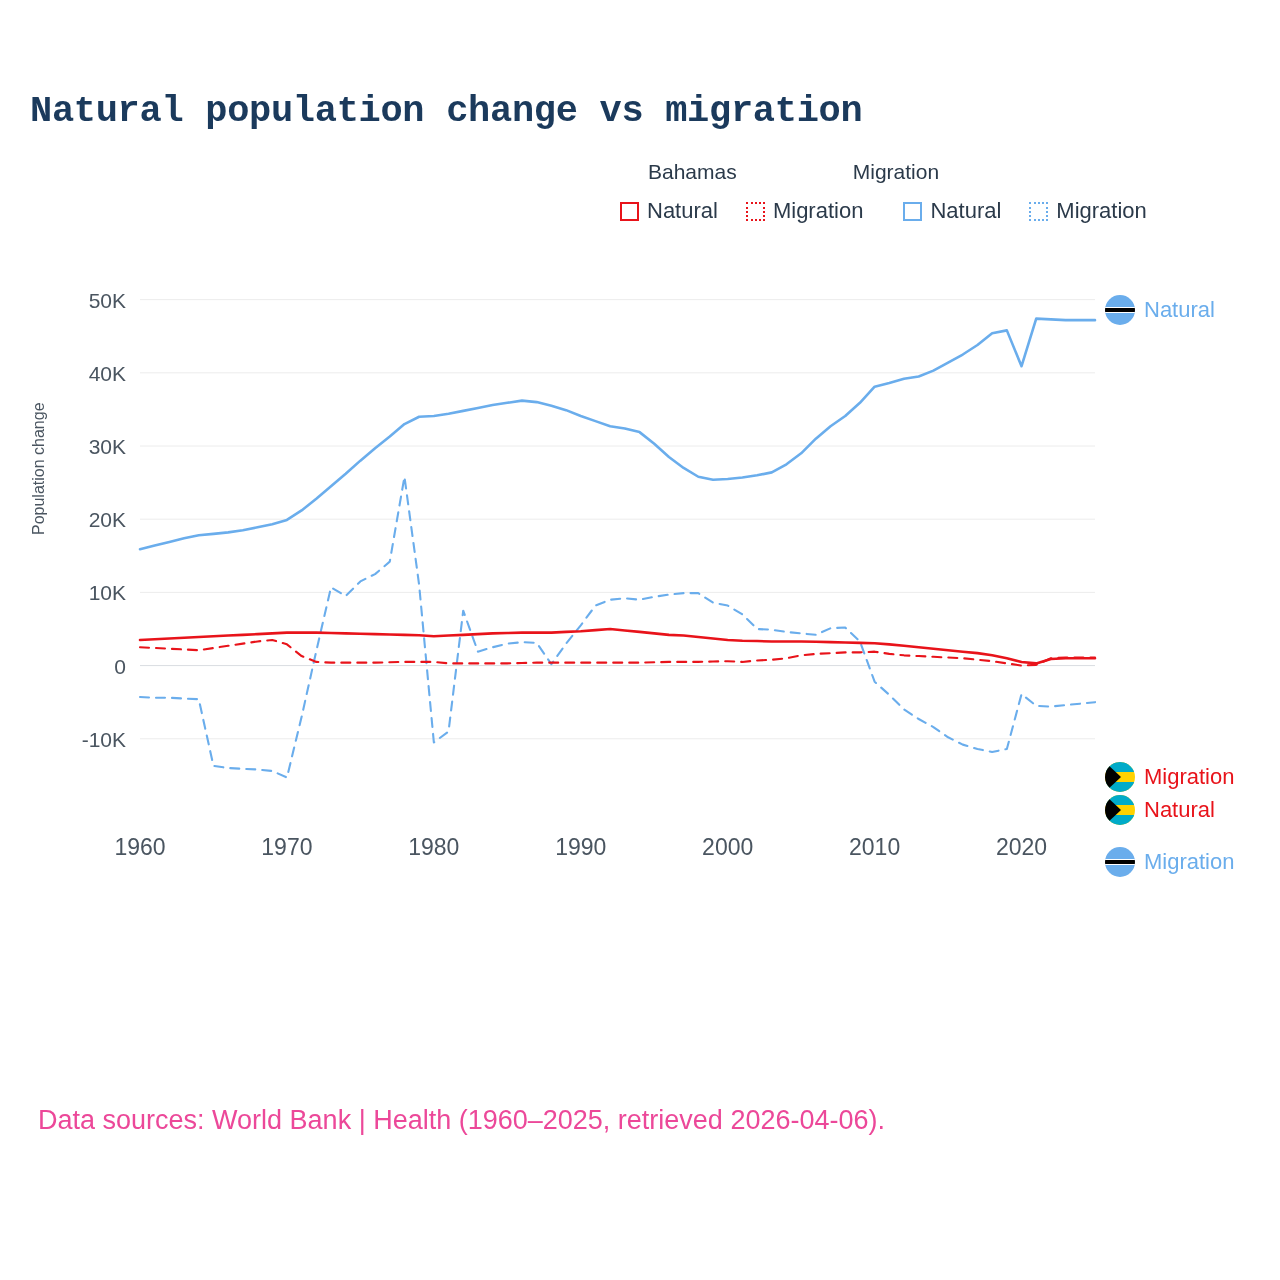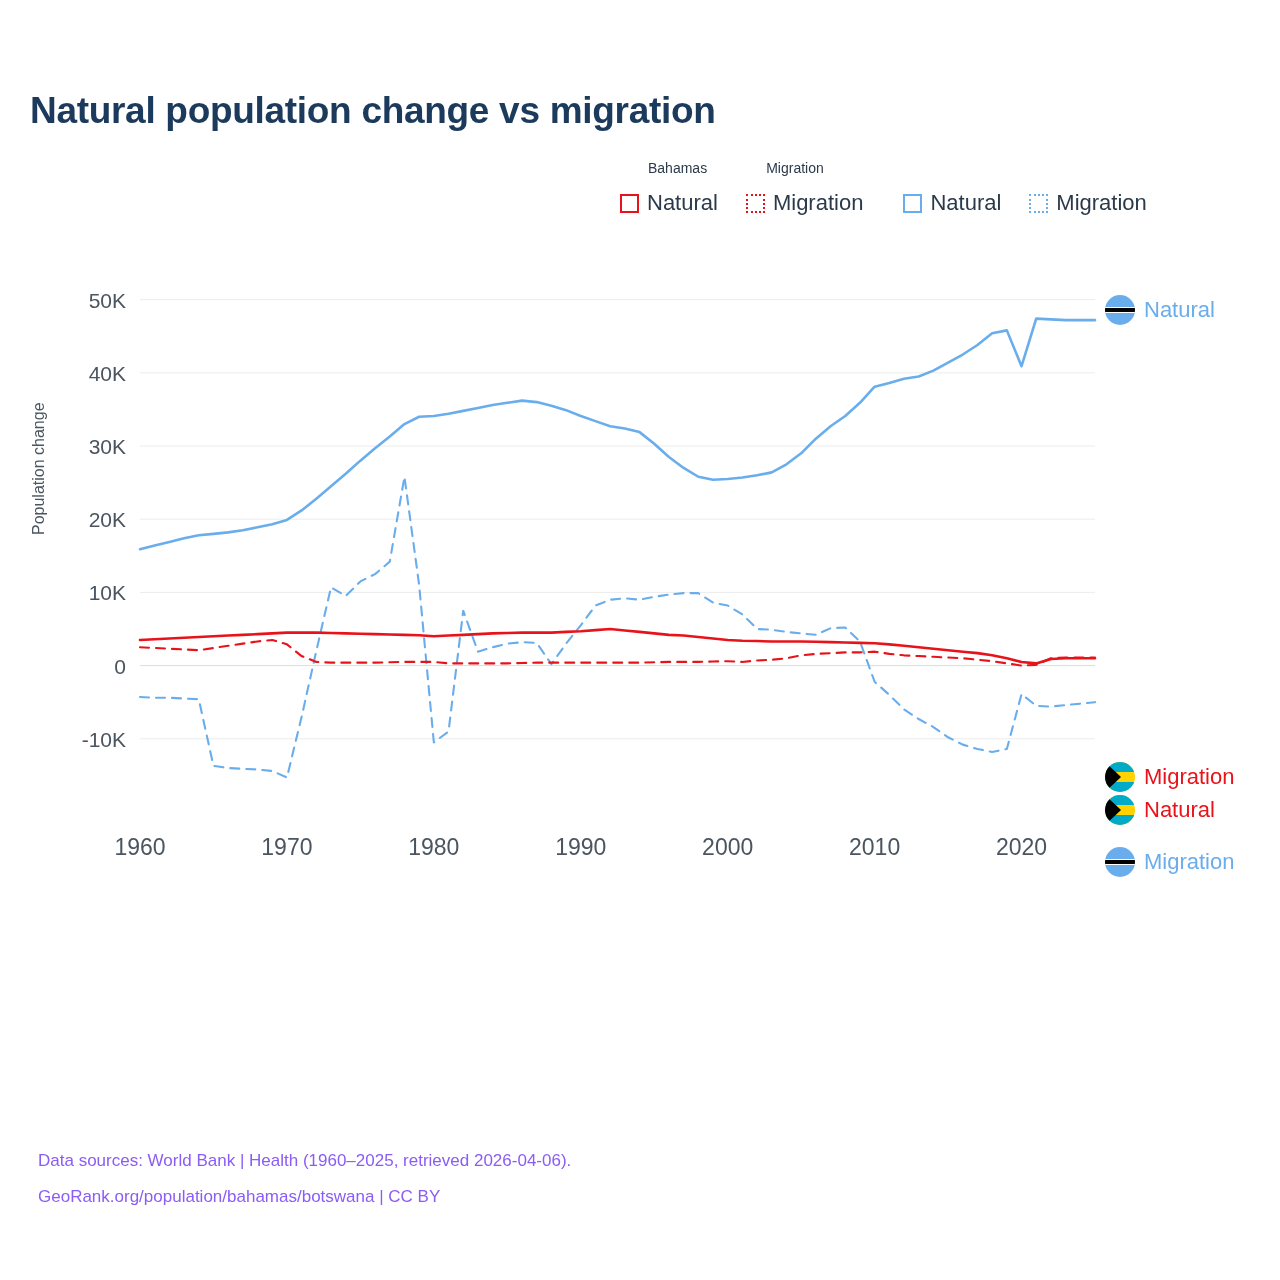--- a/index.html
+++ b/index.html
@@ -17,33 +17,34 @@
   }
 
   .title {
     position: absolute;
     left: 30px;
     top: 90px;
     font-size: 37px;
     font-weight: bold;
     color: #1b3a5c;
     letter-spacing: -0.3px;
+    font-family: Liberation Mono, monospace;
   }
 
   
   .legend {
     position: absolute;
     left: 620px;
     top: 160px;
     width: 640px;
   }
   .legend-groups {
     display: flex;
-    gap: 59px;
-    font-size: 14px;
+    gap: 116px;
+    font-size: 21px;
     color: #2b3a4a;
     padding-left: 28px;
   }
   .legend-group-title { white-space: nowrap; }
   .legend-items {
     display: flex;
     gap: 28px;
     margin-top: 14px;
     font-size: 22px;
     align-items: center;
@@ -143,23 +144,23 @@
     border-bottom: 15px solid transparent;
     border-left: 16px solid #000000;
   }
   .lbl-red { color: #e8131a; }
   .lbl-blue { color: #6aadec; }
 
   
   .footer {
     position: absolute;
     left: 38px;
-    top: 1143px;
-    font-size: 17px;
-    color: #8b5cf6;
+    top: 1102px;
+    font-size: 27px;
+    color: #ec4899;
     line-height: 36px;
   }
 </style>
 </head>
 <body>
 
 <div class="title">Natural population change vs migration</div>
 
 <div class="legend">
   <div class="legend-groups">
@@ -213,21 +214,20 @@
       <text x="1021.5384615384615" y="600" text-anchor="middle" class="xaxis-text">2020</text>
       <path d="M140.00 294.21 L154.69 290.55 L169.38 286.89 L184.08 283.23 L198.77 280.30 L213.46 278.84 L228.15 277.38 L242.85 275.18 L257.54 272.25 L272.23 269.33 L286.92 264.93 L301.62 255.42 L316.31 243.71 L331.00 231.27 L345.69 218.83 L360.38 205.65 L375.08 193.21 L389.77 181.50 L404.46 169.06 L419.15 161.74 L433.85 161.01 L448.54 158.81 L463.23 155.88 L477.92 152.96 L492.62 150.03 L507.31 147.83 L522.00 145.64 L536.69 147.10 L551.38 150.76 L566.08 155.15 L580.77 161.01 L595.46 166.13 L610.15 171.25 L624.85 173.45 L639.54 177.11 L654.23 188.82 L668.92 201.99 L683.62 212.97 L698.31 221.75 L713.00 224.68 L727.69 223.95 L742.38 222.49 L757.08 220.29 L771.77 217.36 L786.46 209.31 L801.15 198.33 L815.85 183.70 L830.54 171.25 L845.23 161.01 L859.92 147.83 L874.62 131.73 L889.31 128.07 L904.00 123.68 L918.69 121.49 L933.38 115.63 L948.08 107.58 L962.77 99.53 L977.46 90.01 L992.15 78.30 L1006.85 75.38 L1021.54 111.24 L1036.23 63.67 L1050.92 64.40 L1065.62 65.13 L1080.31 65.13 L1095.00 65.13" fill="none" stroke="#6aadec" stroke-width="2.6" stroke-linejoin="round" stroke-linecap="round"></path>
       <path d="M140.00 442.05 L154.69 442.78 L169.38 442.78 L184.08 443.51 L198.77 444.25 L213.46 510.85 L228.15 513.04 L242.85 513.78 L257.54 514.51 L272.23 515.97 L286.92 522.56 L301.62 461.81 L316.31 395.94 L331.00 332.27 L345.69 341.05 L360.38 326.41 L375.08 319.09 L389.77 306.65 L404.46 221.75 L419.15 330.07 L433.85 487.43 L448.54 476.45 L463.23 355.69 L477.92 396.67 L492.62 392.28 L507.31 388.62 L522.00 387.16 L536.69 387.89 L551.38 409.12 L566.08 388.62 L580.77 370.33 L595.46 350.57 L610.15 344.71 L624.85 343.25 L639.54 344.71 L654.23 341.78 L668.92 339.59 L683.62 338.12 L698.31 338.12 L713.00 347.64 L727.69 350.57 L742.38 359.35 L757.08 373.99 L771.77 374.72 L786.46 376.91 L801.15 378.38 L815.85 379.84 L830.54 373.25 L845.23 372.52 L859.92 386.43 L874.62 426.68 L889.31 439.86 L904.00 454.49 L918.69 464.01 L933.38 472.06 L948.08 482.30 L962.77 489.62 L977.46 494.01 L992.15 496.94 L1006.85 494.01 L1021.54 439.12 L1036.23 450.83 L1050.92 451.57 L1065.62 450.10 L1080.31 448.64 L1095.00 447.17" fill="none" stroke="#6aadec" stroke-width="2.1" stroke-linejoin="round" stroke-linecap="round" stroke-dasharray="9,7"></path>
       <path d="M140.00 384.96 L154.69 384.23 L169.38 383.50 L184.08 382.77 L198.77 382.04 L213.46 381.30 L228.15 380.57 L242.85 379.84 L257.54 379.11 L272.23 378.38 L286.92 377.64 L301.62 377.64 L316.31 377.64 L331.00 378.01 L345.69 378.38 L360.38 378.74 L375.08 379.11 L389.77 379.47 L404.46 379.84 L419.15 380.21 L433.85 381.30 L448.54 380.57 L463.23 379.84 L477.92 379.11 L492.62 378.38 L507.31 378.01 L522.00 377.64 L536.69 377.64 L551.38 377.64 L566.08 376.91 L580.77 376.18 L595.46 375.08 L610.15 373.99 L624.85 375.45 L639.54 376.91 L654.23 378.38 L668.92 379.84 L683.62 380.57 L698.31 382.04 L713.00 383.50 L727.69 384.96 L742.38 385.70 L757.08 386.06 L771.77 386.43 L786.46 386.43 L801.15 386.57 L815.85 386.79 L830.54 387.16 L845.23 387.53 L859.92 387.89 L874.62 388.26 L889.31 389.36 L904.00 390.82 L918.69 392.28 L933.38 393.75 L948.08 395.21 L962.77 396.67 L977.46 398.14 L992.15 400.33 L1006.85 403.26 L1021.54 406.92 L1036.23 408.38 L1050.92 403.99 L1065.62 403.26 L1080.31 403.26 L1095.00 403.26" fill="none" stroke="#e8131a" stroke-width="2.6" stroke-linejoin="round" stroke-linecap="round"></path>
       <path d="M140.00 392.28 L154.69 393.01 L169.38 393.75 L184.08 394.48 L198.77 395.21 L213.46 393.01 L228.15 390.82 L242.85 388.62 L257.54 386.43 L272.23 384.96 L286.92 389.36 L301.62 401.07 L316.31 406.92 L331.00 407.65 L345.69 407.65 L360.38 407.65 L375.08 407.65 L389.77 407.29 L404.46 406.92 L419.15 406.92 L433.85 406.92 L448.54 408.38 L463.23 408.38 L477.92 408.38 L492.62 408.38 L507.31 408.38 L522.00 408.02 L536.69 407.65 L551.38 407.65 L566.08 407.65 L580.77 407.65 L595.46 407.65 L610.15 407.65 L624.85 407.65 L639.54 407.65 L654.23 407.29 L668.92 406.92 L683.62 406.92 L698.31 406.92 L713.00 406.55 L727.69 406.19 L742.38 406.92 L757.08 405.46 L771.77 404.72 L786.46 403.26 L801.15 400.33 L815.85 398.87 L830.54 398.14 L845.23 397.41 L859.92 397.41 L874.62 396.67 L889.31 398.87 L904.00 400.33 L918.69 401.07 L933.38 401.80 L948.08 402.53 L962.77 403.26 L977.46 404.72 L992.15 406.19 L1006.85 408.38 L1021.54 410.58 L1036.23 409.85 L1050.92 403.26 L1065.62 402.53 L1080.31 402.53 L1095.00 402.53" fill="none" stroke="#e8131a" stroke-width="2.1" stroke-linejoin="round" stroke-linecap="round" stroke-dasharray="9,7"></path>
     </svg>
 </div>
 
 <div class="footer">
   <div>Data sources: World Bank | Health (1960–2025, retrieved 2026-04-06).</div>
-  <div>GeoRank.org/population/bahamas/botswana | CC BY</div>
 </div>
 
 <div id="end-labels">
     <div class="end-label" style="left: 1105px; top: 295px;">
       <span class="flag flag-bw"></span>
       <span class="lbl-blue">Natural</span>
     </div>
     <div class="end-label" style="left: 1105px; top: 762px;">
       <span class="flag flag-bs">
         <span class="aqua-top"></span>

